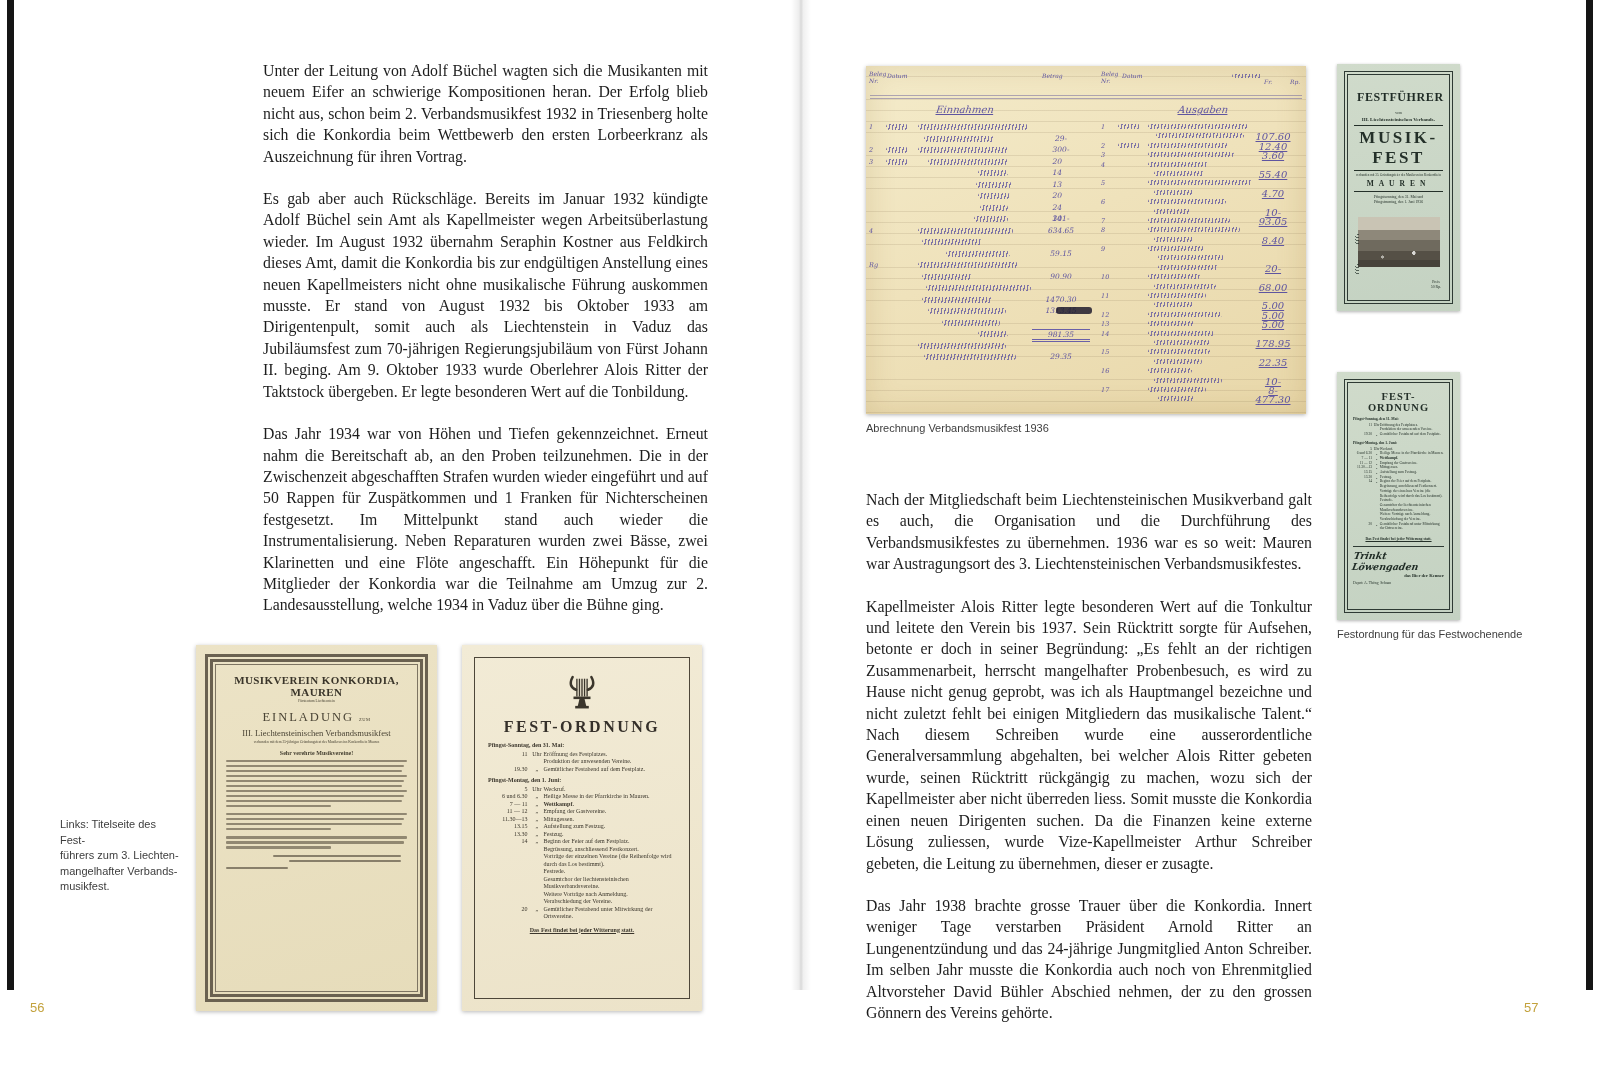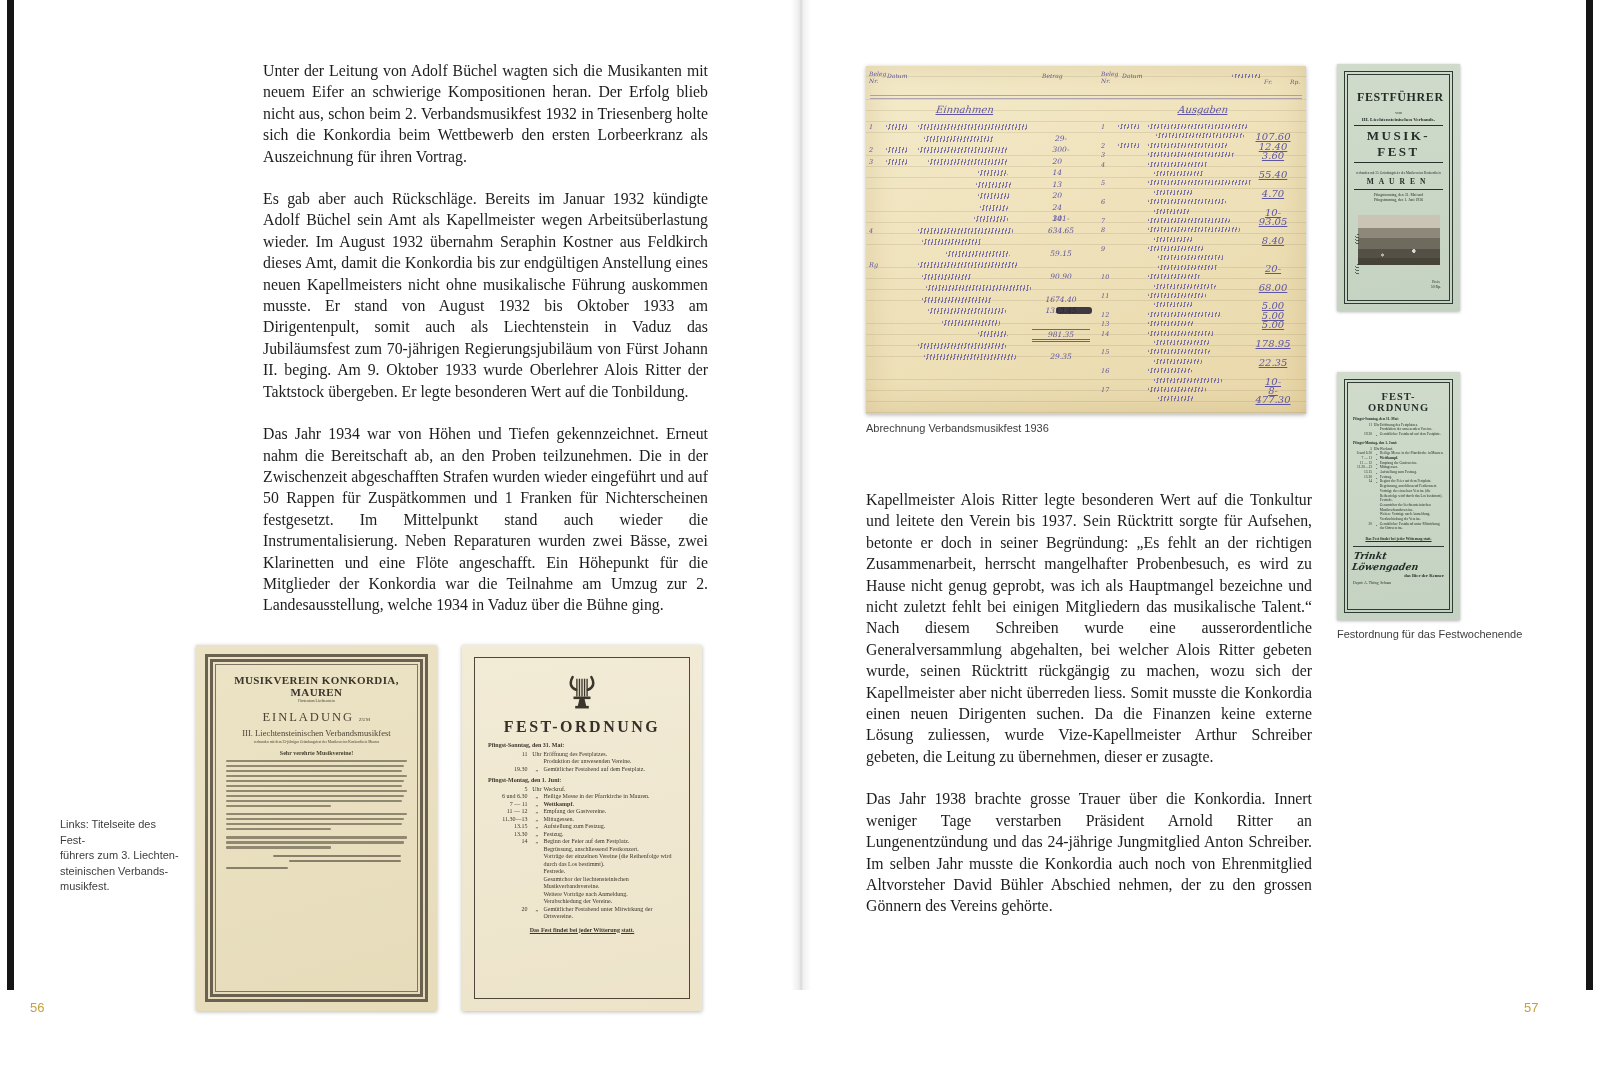--- a/index.html
+++ b/index.html
@@ -74,22 +74,22 @@
   .sfoot{text-align:center;font-weight:bold;text-decoration:underline;margin-top:6px;}
   .lyre{display:block;margin:0 auto;}
   
   .booklet{background:linear-gradient(170deg,#d0dbcb,#c4d2c2);box-shadow:0 1px 3px rgba(0,0,0,.3);}
   .bframe{position:absolute;inset:7px;border:1px solid #2e3a34;}
   .bframe2{position:absolute;inset:2px;border:1px solid #2e3a34;padding:4px 6px;color:#243029;}
   .ff-head{display:flex;align-items:flex-start;gap:3px;margin-top:2px;}
   .ff-title{font-size:12px;font-weight:bold;letter-spacing:.6px;margin-top:9px;color:#1f2b25;}
   .ff-vom{font-size:3.6px;text-align:center;margin-top:2px;}
   .ff-l1{font-size:5px;font-weight:bold;text-align:center;margin-top:2px;}
-  .ff-big{font-size:13px;font-weight:bold;letter-spacing:2.5px;text-align:center;
-          border-top:1.5px solid #243029;border-bottom:1.5px solid #243029;padding:2px 0;margin:3px 0 8px;}
+  .ff-big{font-size:17px;font-weight:bold;letter-spacing:2.5px;text-align:center;
+          border-top:1.5px solid #243029;border-bottom:1.5px solid #243029;padding:2px 0;margin:3px 0 2px;}
   .ff-l2{font-size:3.2px;text-align:center;}
   .ff-place{font-size:7.5px;font-weight:bold;letter-spacing:5px;text-align:center;
             border-bottom:1px solid #243029;padding:2px 0 3px;margin-bottom:3px;}
   .ff-date{font-size:3.8px;text-align:center;line-height:5px;}
   .ff-photo{width:82px;height:50px;margin:12px auto 0;}
   .ff-price{position:absolute;right:8px;bottom:10px;font-size:3.8px;text-align:center;line-height:5px;}
   .ff-mark{position:absolute;left:3px;width:12px;height:4px;transform:rotate(90deg);
        background:repeating-linear-gradient(103deg,rgba(36,48,41,.7) 0 1px,transparent 1px 3px);}
   
   #flyer .bframe2{padding:5px;}
@@ -113,21 +113,21 @@
   <div class="abs bodytext" style="left:263px;top:60px;width:445px;">
     <p>Unter der Leitung von Adolf Büchel wagten sich die Musikanten mit neuem Eifer an schwierige Kompositionen heran. Der Erfolg blieb nicht aus, schon beim 2. Verbandsmusikfest 1932 in Triesenberg holte sich die Konkordia beim Wettbewerb den ersten Lorbeerkranz als Auszeichnung für ihren Vortrag.</p>
     <p>Es gab aber auch Rückschläge. Bereits im Januar 1932 kündigte Adolf Büchel sein Amt als Kapellmeister wegen Arbeitsüberlastung wieder. Im August 1932 übernahm Seraphin Kostner aus Feldkirch dieses Amt, damit die Konkordia bis zur endgültigen Anstellung eines neuen Kapellmeisters nicht ohne musikalische Führung auskommen musste. Er stand von August 1932 bis Oktober 1933 am Dirigentenpult, somit auch als Liechtenstein in Vaduz das Jubiläumsfest zum 70-jährigen Regierungsjubiläum von Fürst Johann II. beging. Am 9. Oktober 1933 wurde Oberlehrer Alois Ritter der Taktstock übergeben. Er legte besonderen Wert auf die Tonbildung.</p>
     <p>Das Jahr 1934 war von Höhen und Tiefen gekennzeichnet. Erneut nahm die Bereitschaft ab, an den Proben teilzunehmen. Die in der Zwischenzeit abgeschafften Strafen wurden wieder eingeführt und auf 50 Rappen für Zuspätkommen und 1 Franken für Nichterscheinen festgesetzt. Im Mittelpunkt stand auch wieder die Instrumentalisierung. Neben Reparaturen wurden zwei Bässe, zwei Klarinetten und eine Flöte angeschafft. Ein Höhepunkt für die Mitglieder der Konkordia war die Teilnahme am Umzug zur 2. Landesausstellung, welche 1934 in Vaduz über die Bühne ging.</p>
   </div>
 
   <div class="abs caption" style="left:60px;top:817px;width:122px;">
     <div style="margin-bottom:15px;">
         <div>Links: Titelseite des Fest-</div>
         <div>führers zum 3. Liechten-</div>
-        <div>steinischen Verbands-</div>
+        <div>mangelhafter Verbands-</div>
         <div>musikfest.</div>
       </div>
   </div>
 
   <div id="inv" class="abs paper" style="left:196px;top:645px;width:241px;height:366px;">
     <div class="frame">
       <div class="frame2">
         <div class="inv-title">MUSIKVEREIN KONKORDIA, MAUREN</div>
         <div class="inv-sub">Fürstentum Liechtenstein</div>
         <div class="inv-einladung">
@@ -367,21 +367,21 @@
           </div>
           <div class="lrow">
             <span class="scr" style="left:56px;width:50px"></span>
             <span class="la">90.90</span>
           </div>
           <div class="lrow">
             <span class="scr" style="left:60px;width:105px"></span>
           </div>
           <div class="lrow">
             <span class="scr" style="left:56px;width:70px"></span>
-            <span class="la">1674.40</span>
+            <span class="la">1470.30</span>
           </div>
           <div class="lrow">
             <span class="scr" style="left:62px;width:78px"></span>
             <span class="la">1313.45</span>
             <span class="smg"></span>
           </div>
           <div class="lrow">
             <span class="scr" style="left:76px;width:58px"></span>
           </div>
           <div class="lrow">
@@ -526,20 +526,21 @@
           <div class="lrow">
             <span class="scr" style="left:60px;width:36px"></span>
             <span class="la">477.30</span>
           </div>
         </div>
     </div>
   </div>
   <div class="abs caption" style="left:866px;top:421px;width:300px;">Abrechnung Verbandsmusikfest 1936</div>
 
   <div class="abs bodytext" style="left:866px;top:489px;width:446px;">
+    <p>Nach der Mitgliedschaft beim Liechtensteinischen Musikverband galt es auch, die Organisation und die Durchführung des Verbandsmusikfestes zu übernehmen. 1936 war es so weit: Mauren war Austragungsort des 3. Liechtensteinischen Verbandsmusikfestes.</p>
     <p>Kapellmeister Alois Ritter legte besonderen Wert auf die Tonkultur und leitete den Verein bis 1937. Sein Rücktritt sorgte für Aufsehen, betonte er doch in seiner Begründung: „Es fehlt an der richtigen Zusammenarbeit, herrscht mangelhafter Probenbesuch, es wird zu Hause nicht genug geprobt, was ich als Hauptmangel bezeichne und nicht zuletzt fehlt bei einigen Mitgliedern das musikalische Talent.“ Nach diesem Schreiben wurde eine ausserordentliche Generalversammlung abgehalten, bei welcher Alois Ritter gebeten wurde, seinen Rücktritt rückgängig zu machen, wozu sich der Kapellmeister aber nicht überreden liess. Somit musste die Konkordia einen neuen Dirigenten suchen. Da die Finanzen keine externe Lösung zuliessen, wurde Vize-Kapellmeister Arthur Schreiber gebeten, die Leitung zu übernehmen, dieser er zusagte.</p>
     <p>Das Jahr 1938 brachte grosse Trauer über die Konkordia. Innert weniger Tage verstarben Präsident Arnold Ritter an Lungenentzündung und das 24-jährige Jungmitglied Anton Schreiber. Im selben Jahr musste die Konkordia auch noch von Ehrenmitglied Altvorsteher David Bühler Abschied nehmen, der zu den grossen Gönnern des Vereins gehörte.</p>
   </div>
 
   <div id="booklet" class="abs booklet" style="left:1337px;top:64px;width:123px;height:247px;">
     <div class="bframe">
       <div class="bframe2">
         <div class="ff-head">
           <svg class="lyre" width="24" height="28" viewBox="0 0 40 46" style="margin:0;">
             <g fill="none" stroke="#1f2b25" stroke-width="3" stroke-linecap="round">

